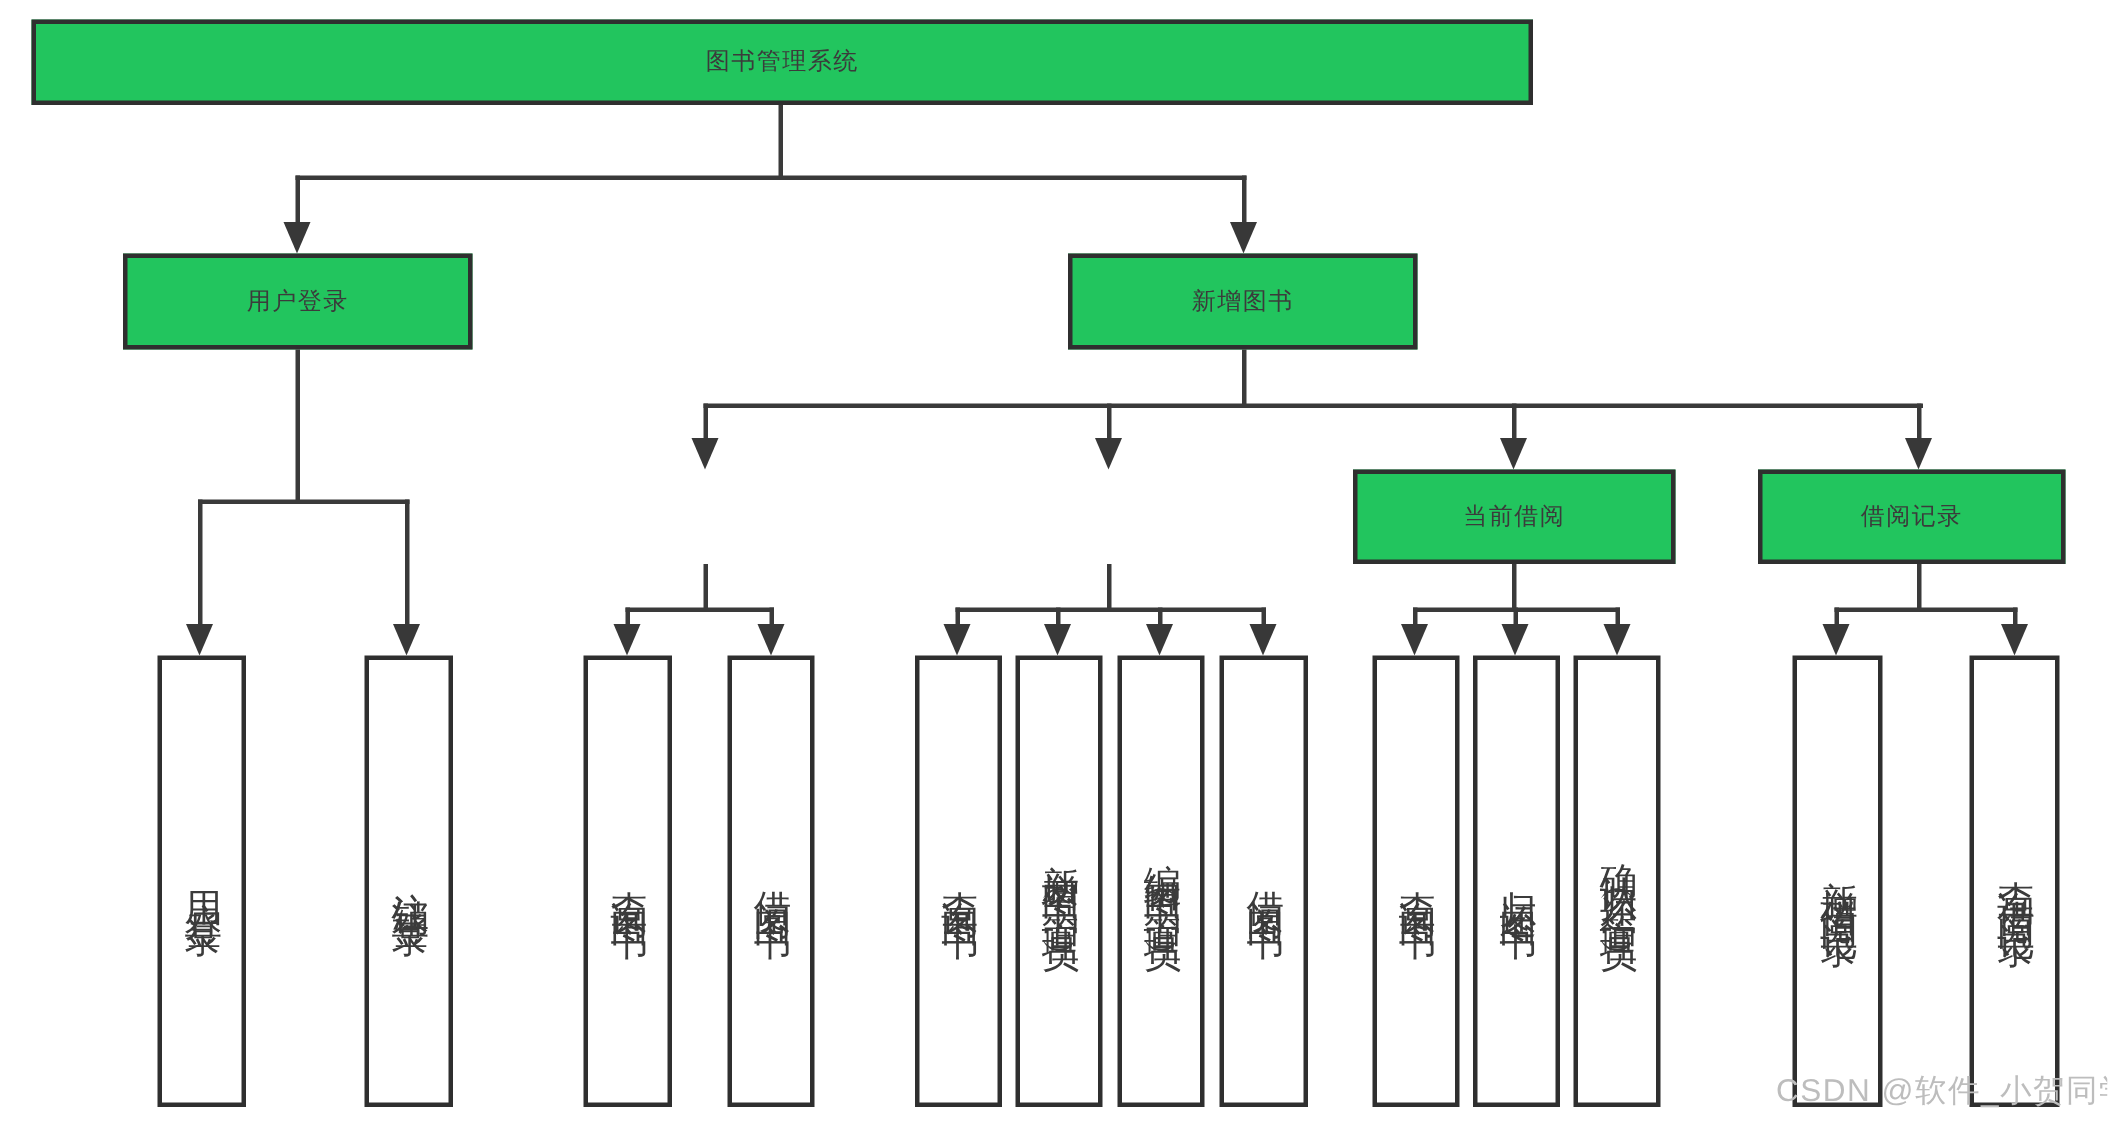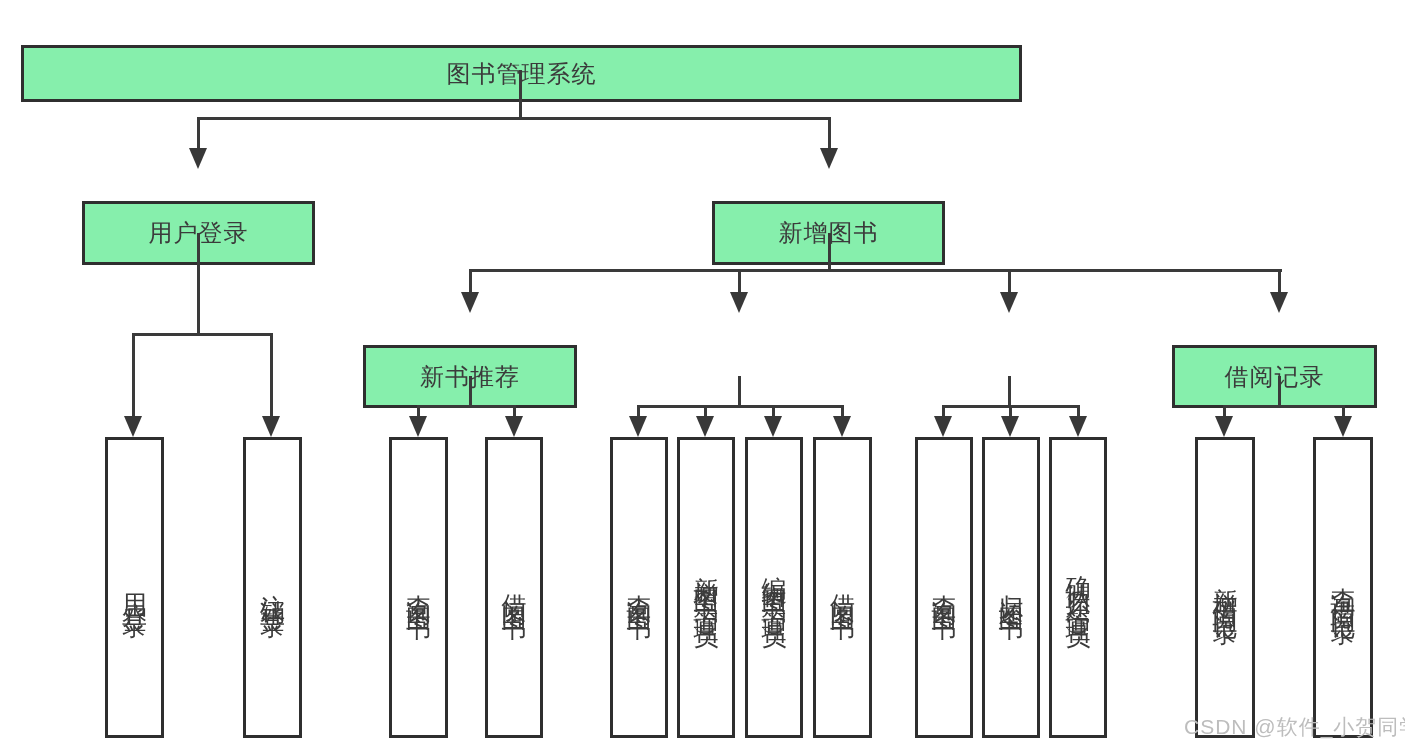--- a/index.html
+++ b/index.html
@@ -12,28 +12,27 @@
     width: 1405px;
     height: 747px;
     background: #ffffff;
     font-family: "Liberation Sans", sans-serif;
     overflow: hidden;
   }
   .hbox {
     position: absolute;
     box-sizing: border-box;
     border: 3px solid #2f2f2f;
-    background: #86efac;
+    background: #22c55e;
     display: flex;
     align-items: center;
     justify-content: center;
-    font-size: 24px;
+    font-size: 16px;
     color: #3b3b3b;
     letter-spacing: 1px;
-    margin-top: 32px;
   }
   .vbox {
     position: absolute;
     box-sizing: border-box;
     border: 3px solid #2f2f2f;
     background: #ffffff;
     display: flex;
     align-items: center;
     justify-content: center;
     font-size: 25px;
@@ -79,25 +78,25 @@
   </div>
 
   <div class="hbox" style="left:82px;top:169px;width:233px;height:64px">
     <span>用户登录</span>
   </div>
 
   <div class="hbox" style="left:712px;top:169px;width:233px;height:64px">
     <span>新增图书</span>
   </div>
 
-  <div class="hbox" style="left:363px;top:313px;width:214px;height:63px">
-    <span>新书推荐</span>
-  </div>
-
-
+
+
+  <div class="hbox" style="left:902px;top:313px;width:215px;height:63px">
+    <span>当前借阅</span>
+  </div>
 
   <div class="hbox" style="left:1172px;top:313px;width:205px;height:63px">
     <span>借阅记录</span>
   </div>
 
   <div class="vbox" style="left:105px;width:59px">
     <span>用户登录</span>
   </div>
   <div class="vbox" style="left:243px;width:59px">
     <span>注销登录</span>

